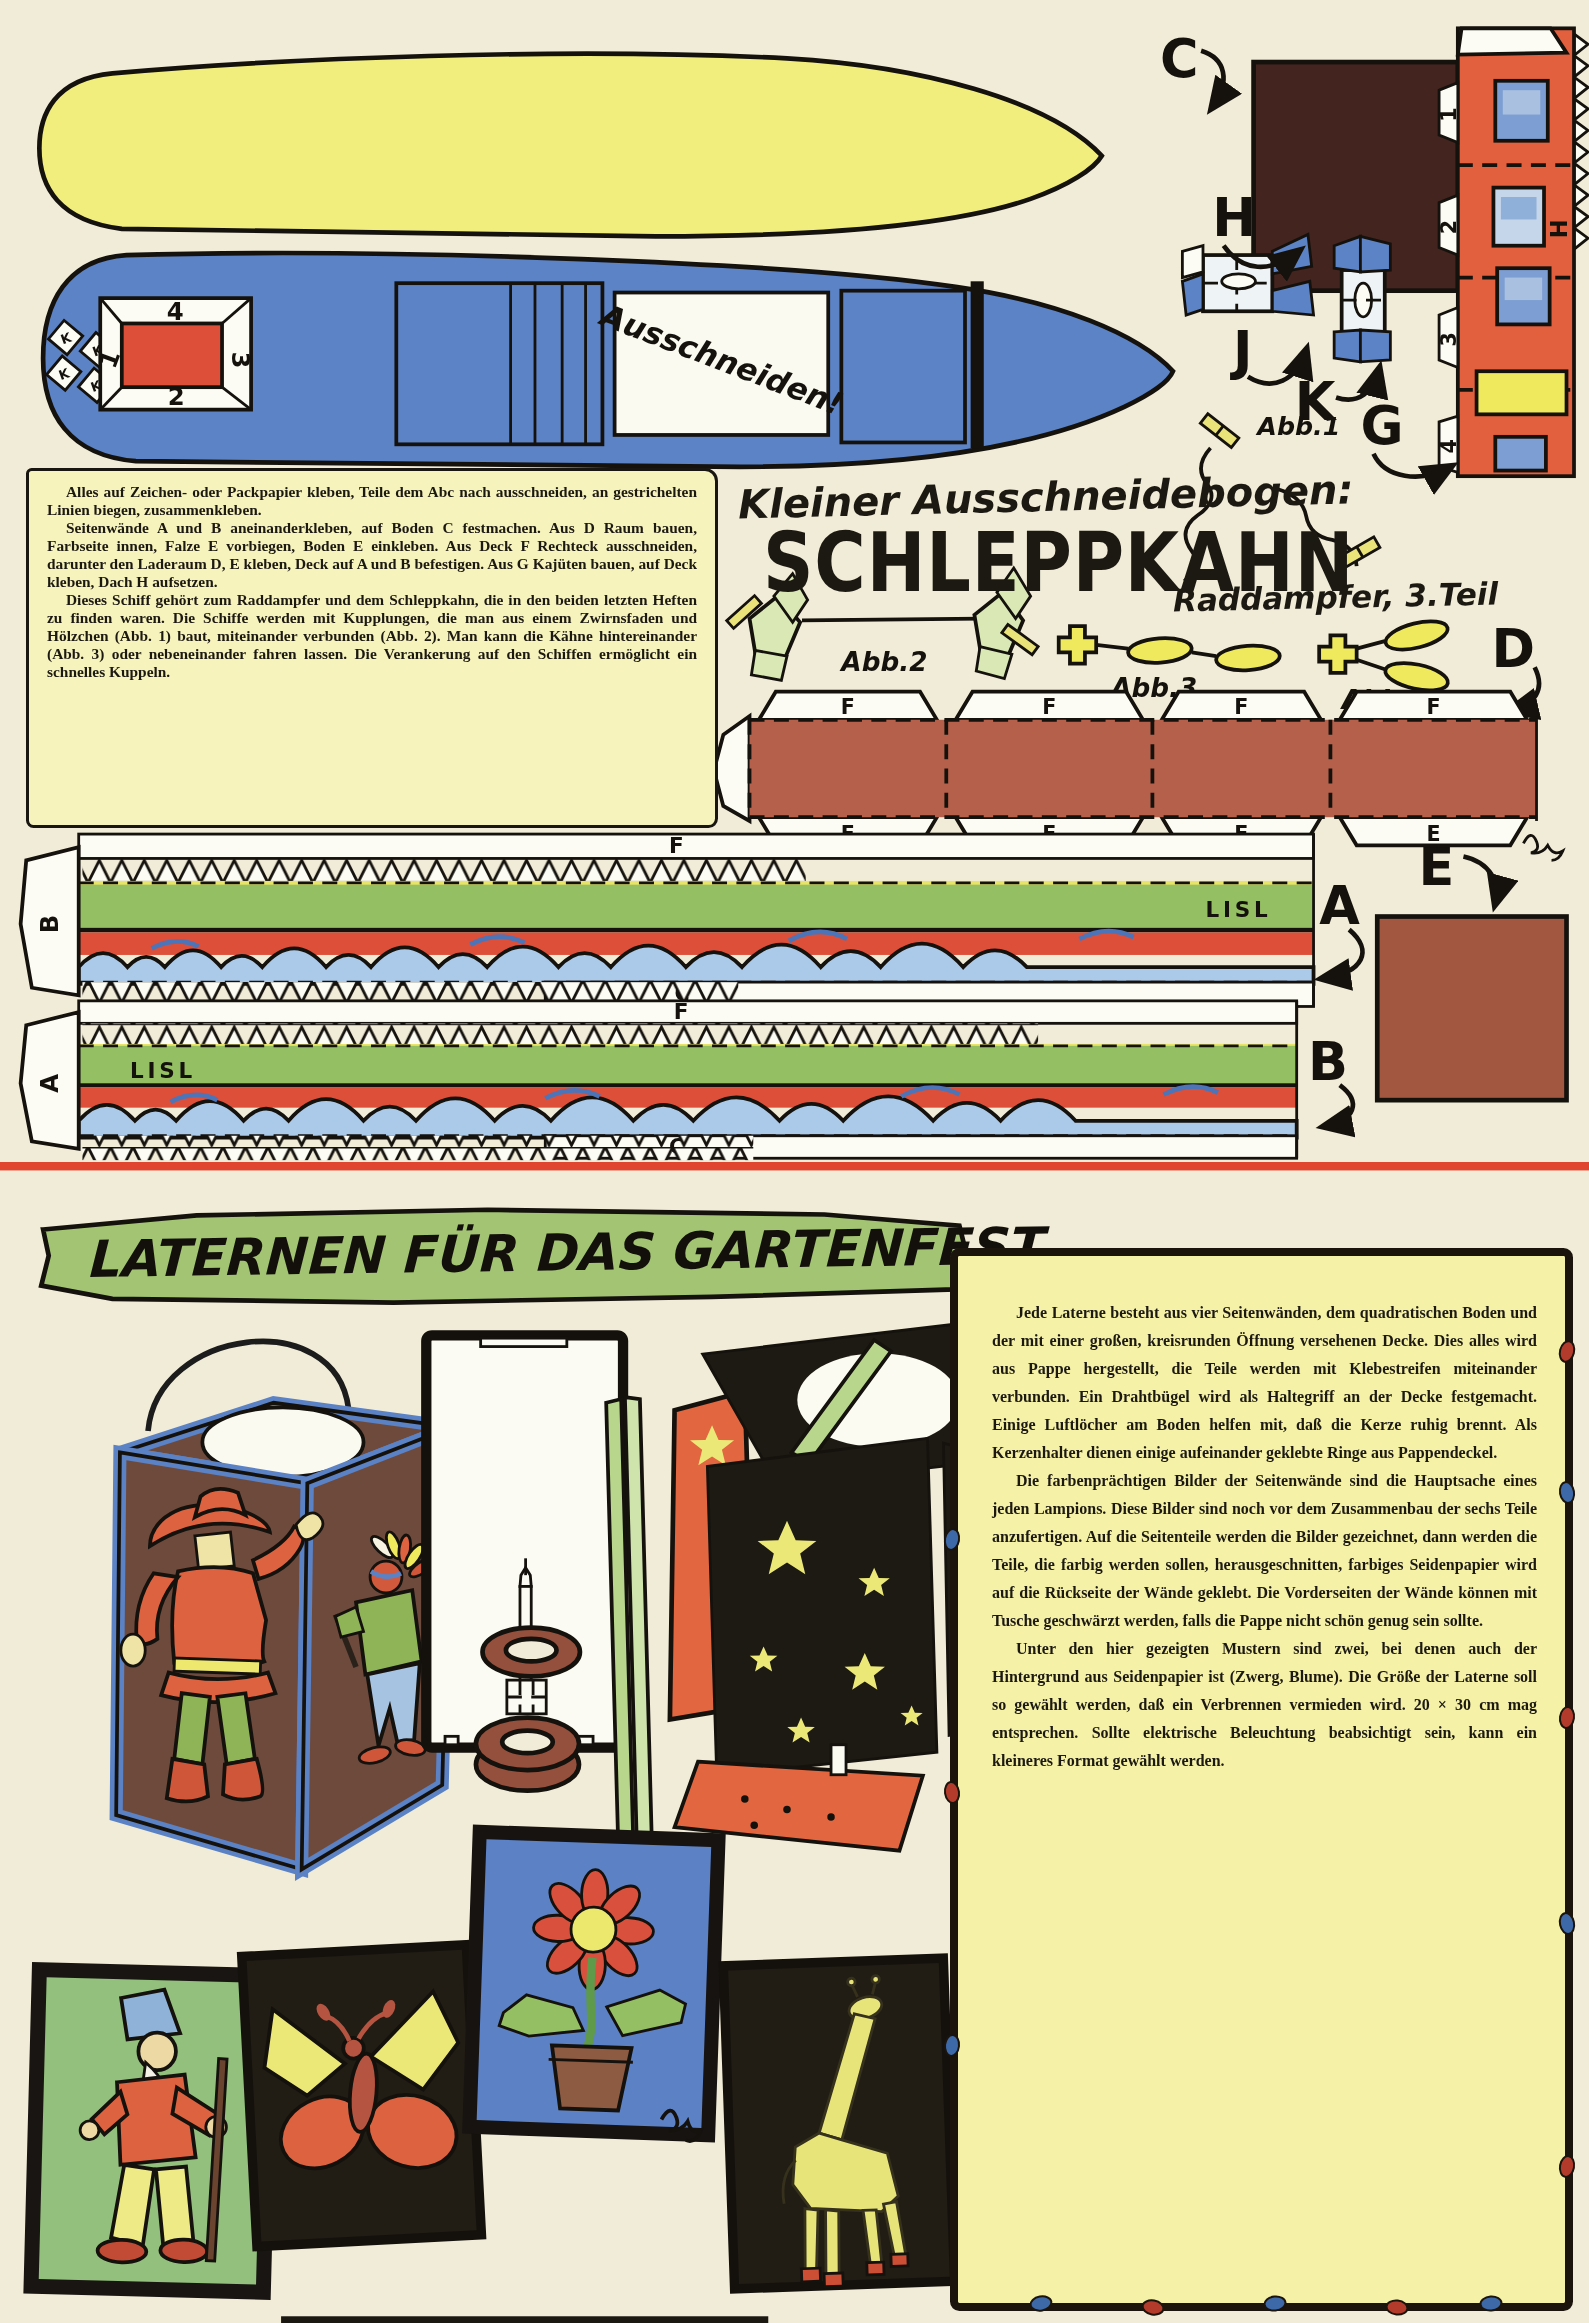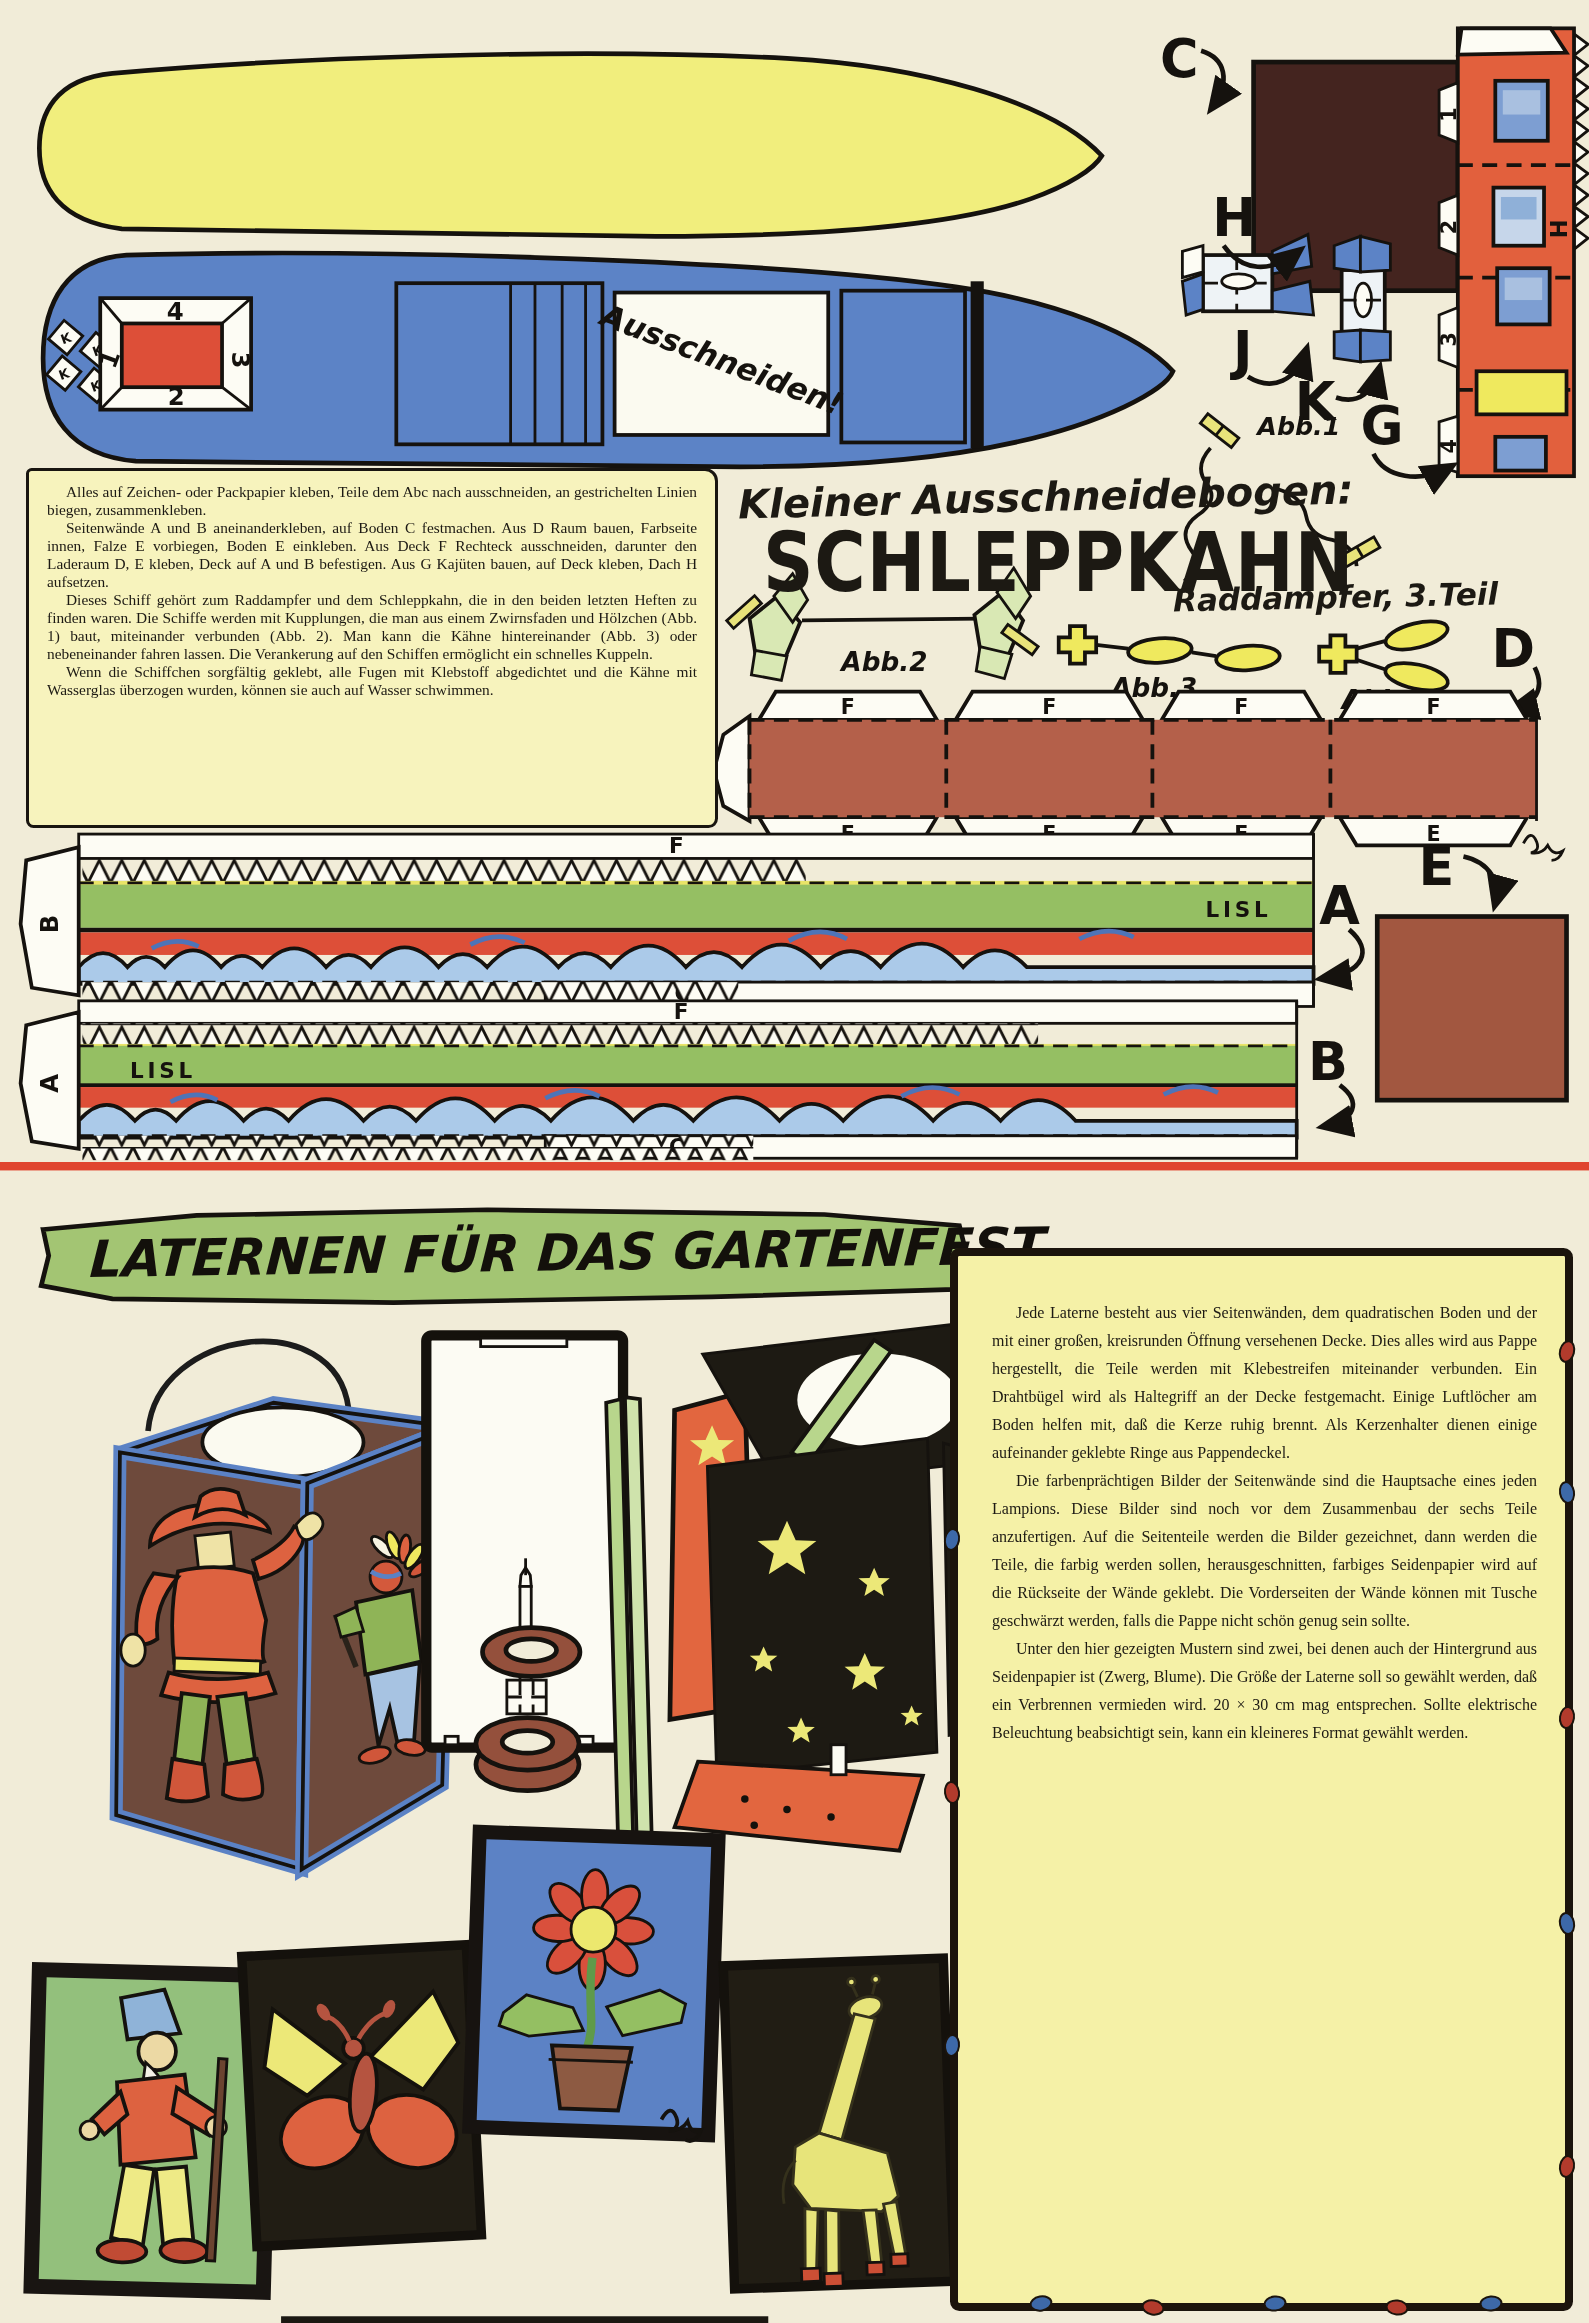--- a/index.html
+++ b/index.html
@@ -1,19 +1,19 @@
 <!DOCTYPE html>
 <html style="font-size:15px"><head>
 <meta charset="utf-8">
 <style>
   html,body{margin:0;padding:0;background:#888;}
   .page{position:relative;width:1589px;height:2324px;background:#f1ecd8;overflow:hidden;
         font-family:"Liberation Serif",serif;color:#1c1913;}
   .art{position:absolute;left:0;top:0;}
-  .abs{position:absolute;}
+  .abs{position:absolute;font-weight:bold;}
   
   .o{stroke:#15120e;stroke-width:4;}
   .o3{stroke:#15120e;stroke-width:3;}
   .o5{stroke:#15120e;stroke-width:5;}
   .nf{fill:none;}
   .wf{fill:#fdfcf4;}
   .dash{stroke-dasharray:16 10;}
   svg text{font-family:"DejaVu Sans",sans-serif;font-weight:bold;fill:#15120e;}
   .lbl{text-anchor:middle;}
   .big{font-size:56px;}
@@ -494,21 +494,20 @@
 </svg>
 
 <div class="abs title-pre">Kleiner Ausschneidebogen:</div>
 <div class="abs title-main">SCHLEPPKAHN</div>
 <div class="abs title-sub">Raddampfer, 3.Teil</div>
 
 <div class="abs instr-box">
   <p>Alles auf Zeichen- oder Packpapier kleben, Teile dem Abc nach ausschneiden, an gestrichelten Linien biegen, zusammenkleben.</p>
   <p>Seitenwände A und B aneinanderkleben, auf Boden C festmachen. Aus D Raum bauen, Farbseite innen, Falze E vorbiegen, Boden E einkleben. Aus Deck F Rechteck ausschneiden, darunter den Laderaum D, E kleben, Deck auf A und B befestigen. Aus G Kajüten bauen, auf Deck kleben, Dach H aufsetzen.</p>
   <p>Dieses Schiff gehört zum Raddampfer und dem Schleppkahn, die in den beiden letzten Heften zu finden waren. Die Schiffe werden mit Kupplungen, die man aus einem Zwirnsfaden und Hölzchen (Abb. 1) baut, miteinander verbunden (Abb. 2). Man kann die Kähne hintereinander (Abb. 3) oder nebeneinander fahren lassen. Die Verankerung auf den Schiffen ermöglicht ein schnelles Kuppeln.</p>
-  <p>Wenn die Schiffchen sorgfältig geklebt, alle Fugen mit Klebstoff abgedichtet und die Kähne mit Wasserglas überzogen wurden, können sie auch auf Wasser schwimmen.</p>
 </div>
 
 <div class="abs banner-text">LATERNEN FÜR DAS GARTENFEST</div>
 
 <div class="abs lantern-box">
   <span class="bead" style="left:-14px;top:272px;background:#3d69a8;transform:rotate(10deg)"></span>
   <span class="bead" style="left:-14px;top:525px;background:#b23b2c;transform:rotate(-8deg)"></span>
   <span class="bead" style="left:-14px;top:778px;background:#3d69a8;transform:rotate(6deg)"></span>
   <span class="bead" style="left:601px;top:84px;background:#b23b2c;transform:rotate(14deg)"></span>
   <span class="bead" style="left:601px;top:225px;background:#3d69a8;transform:rotate(-10deg)"></span>

